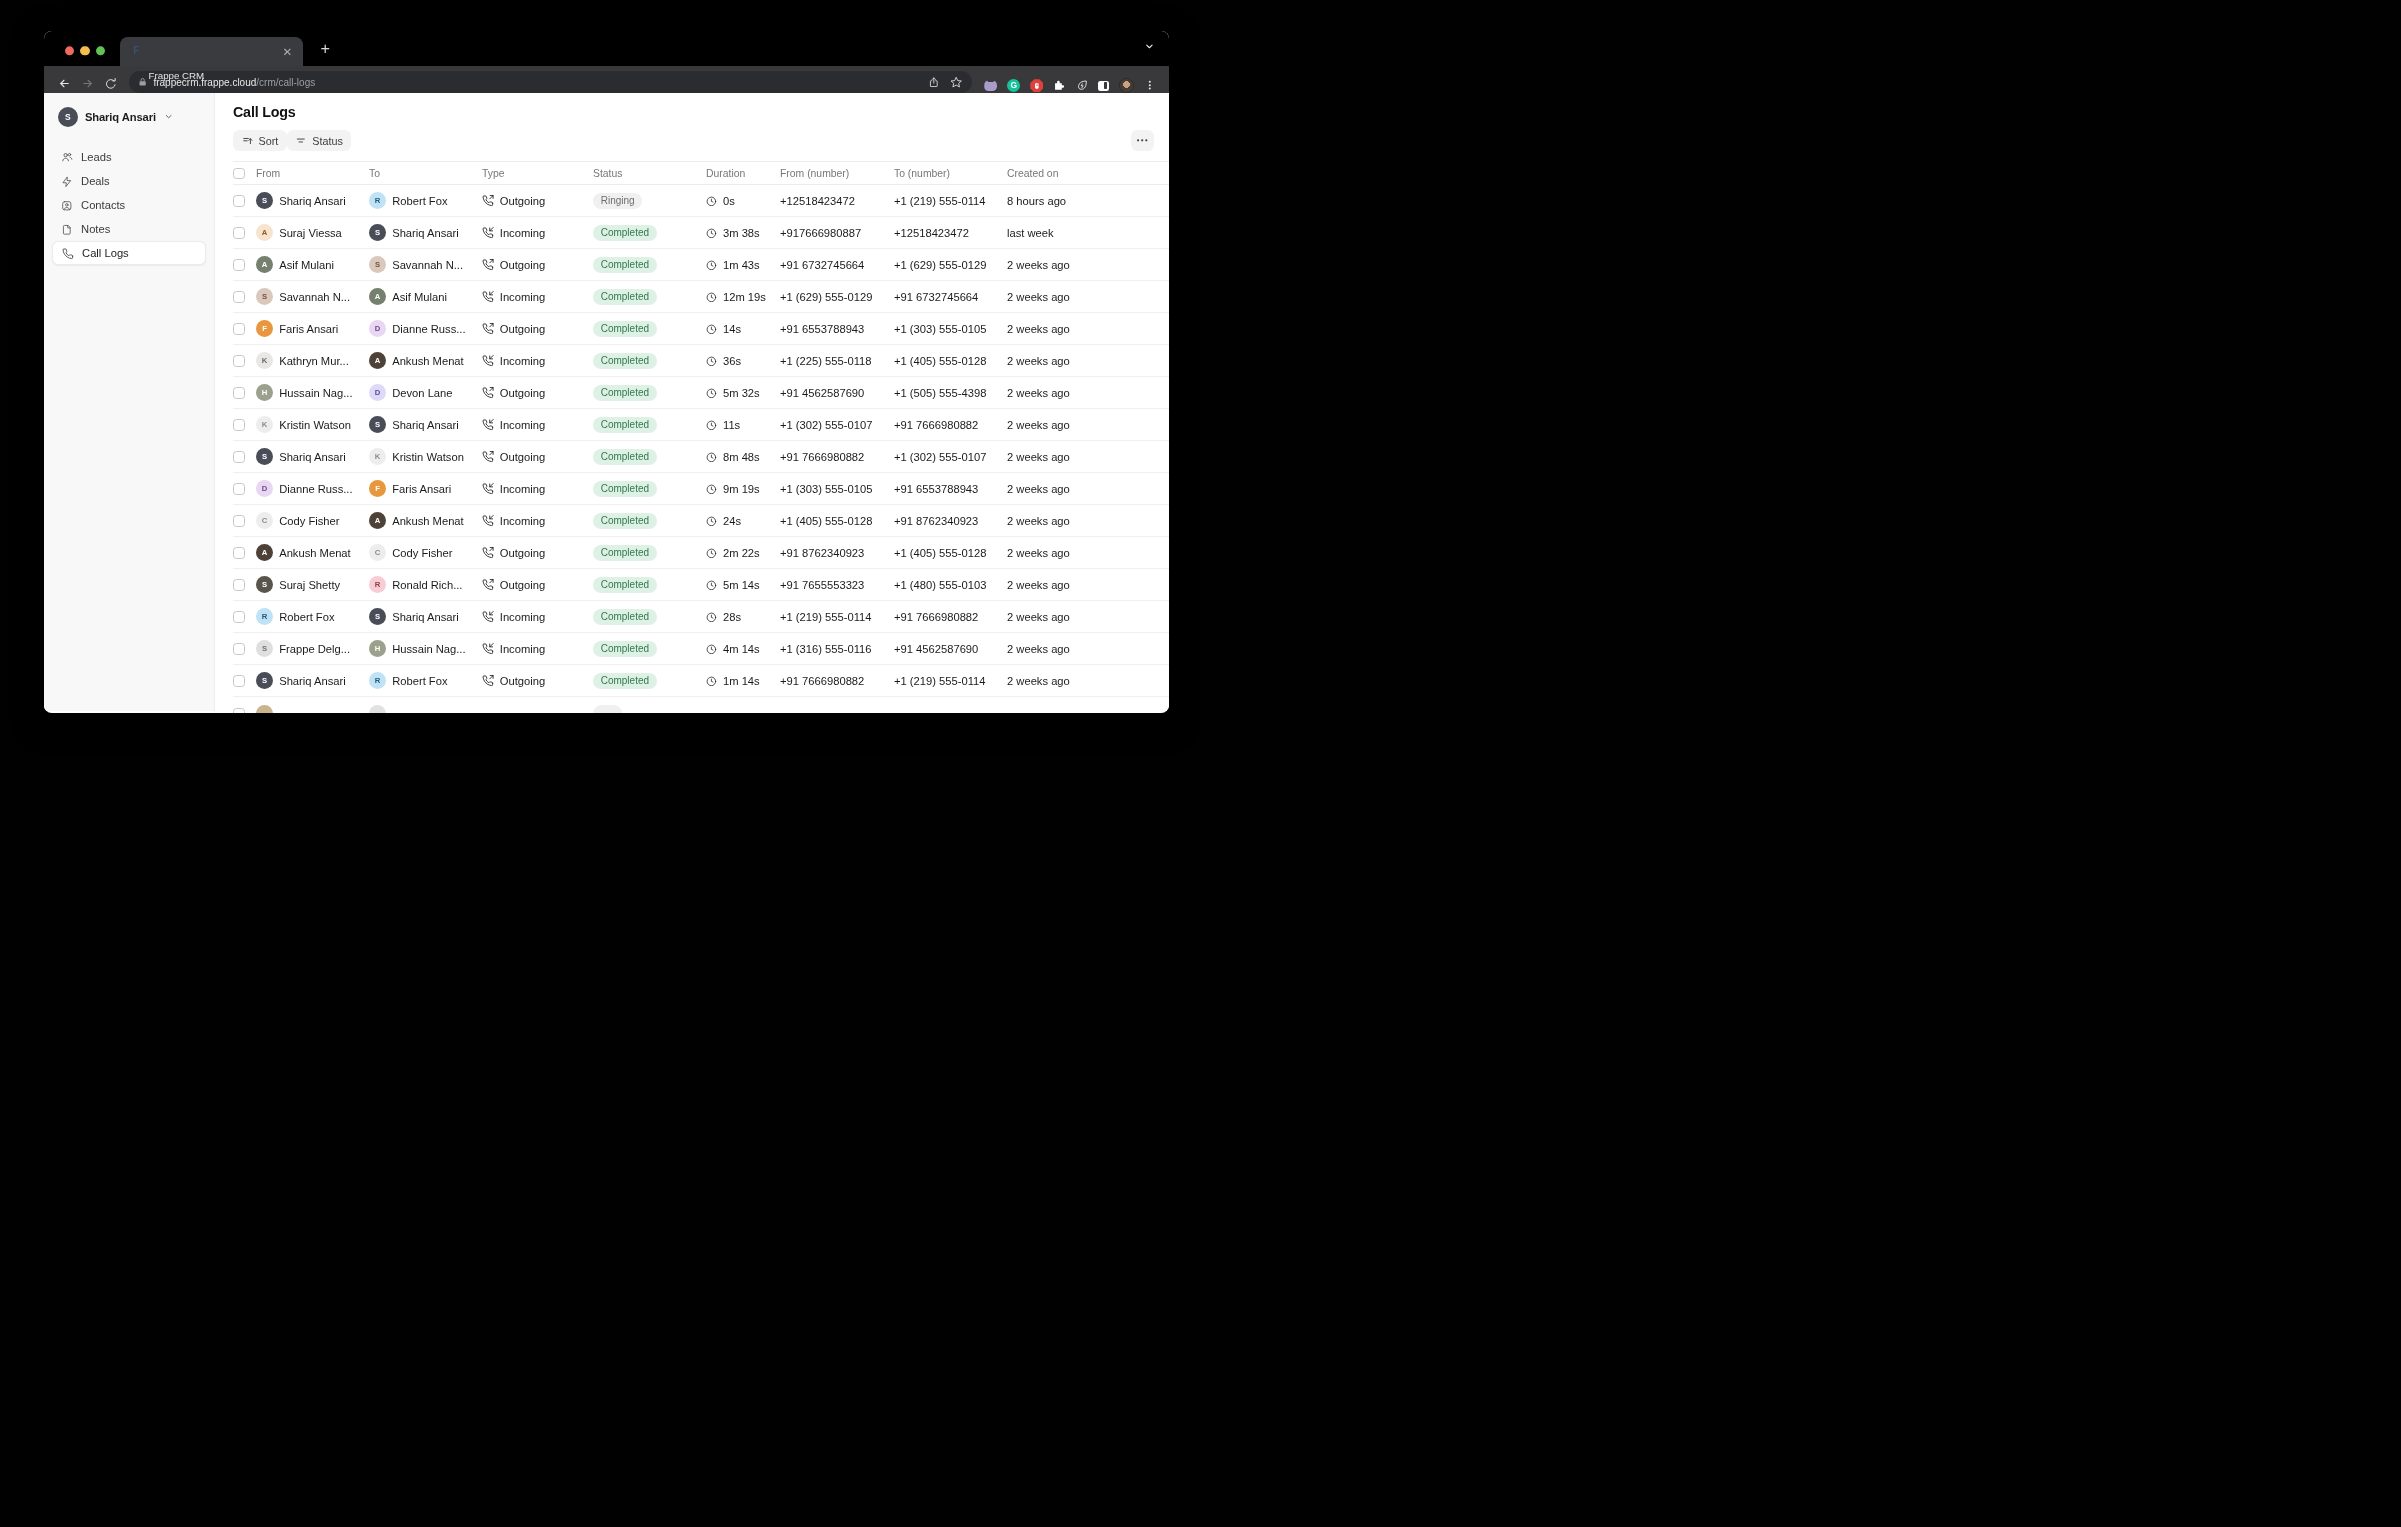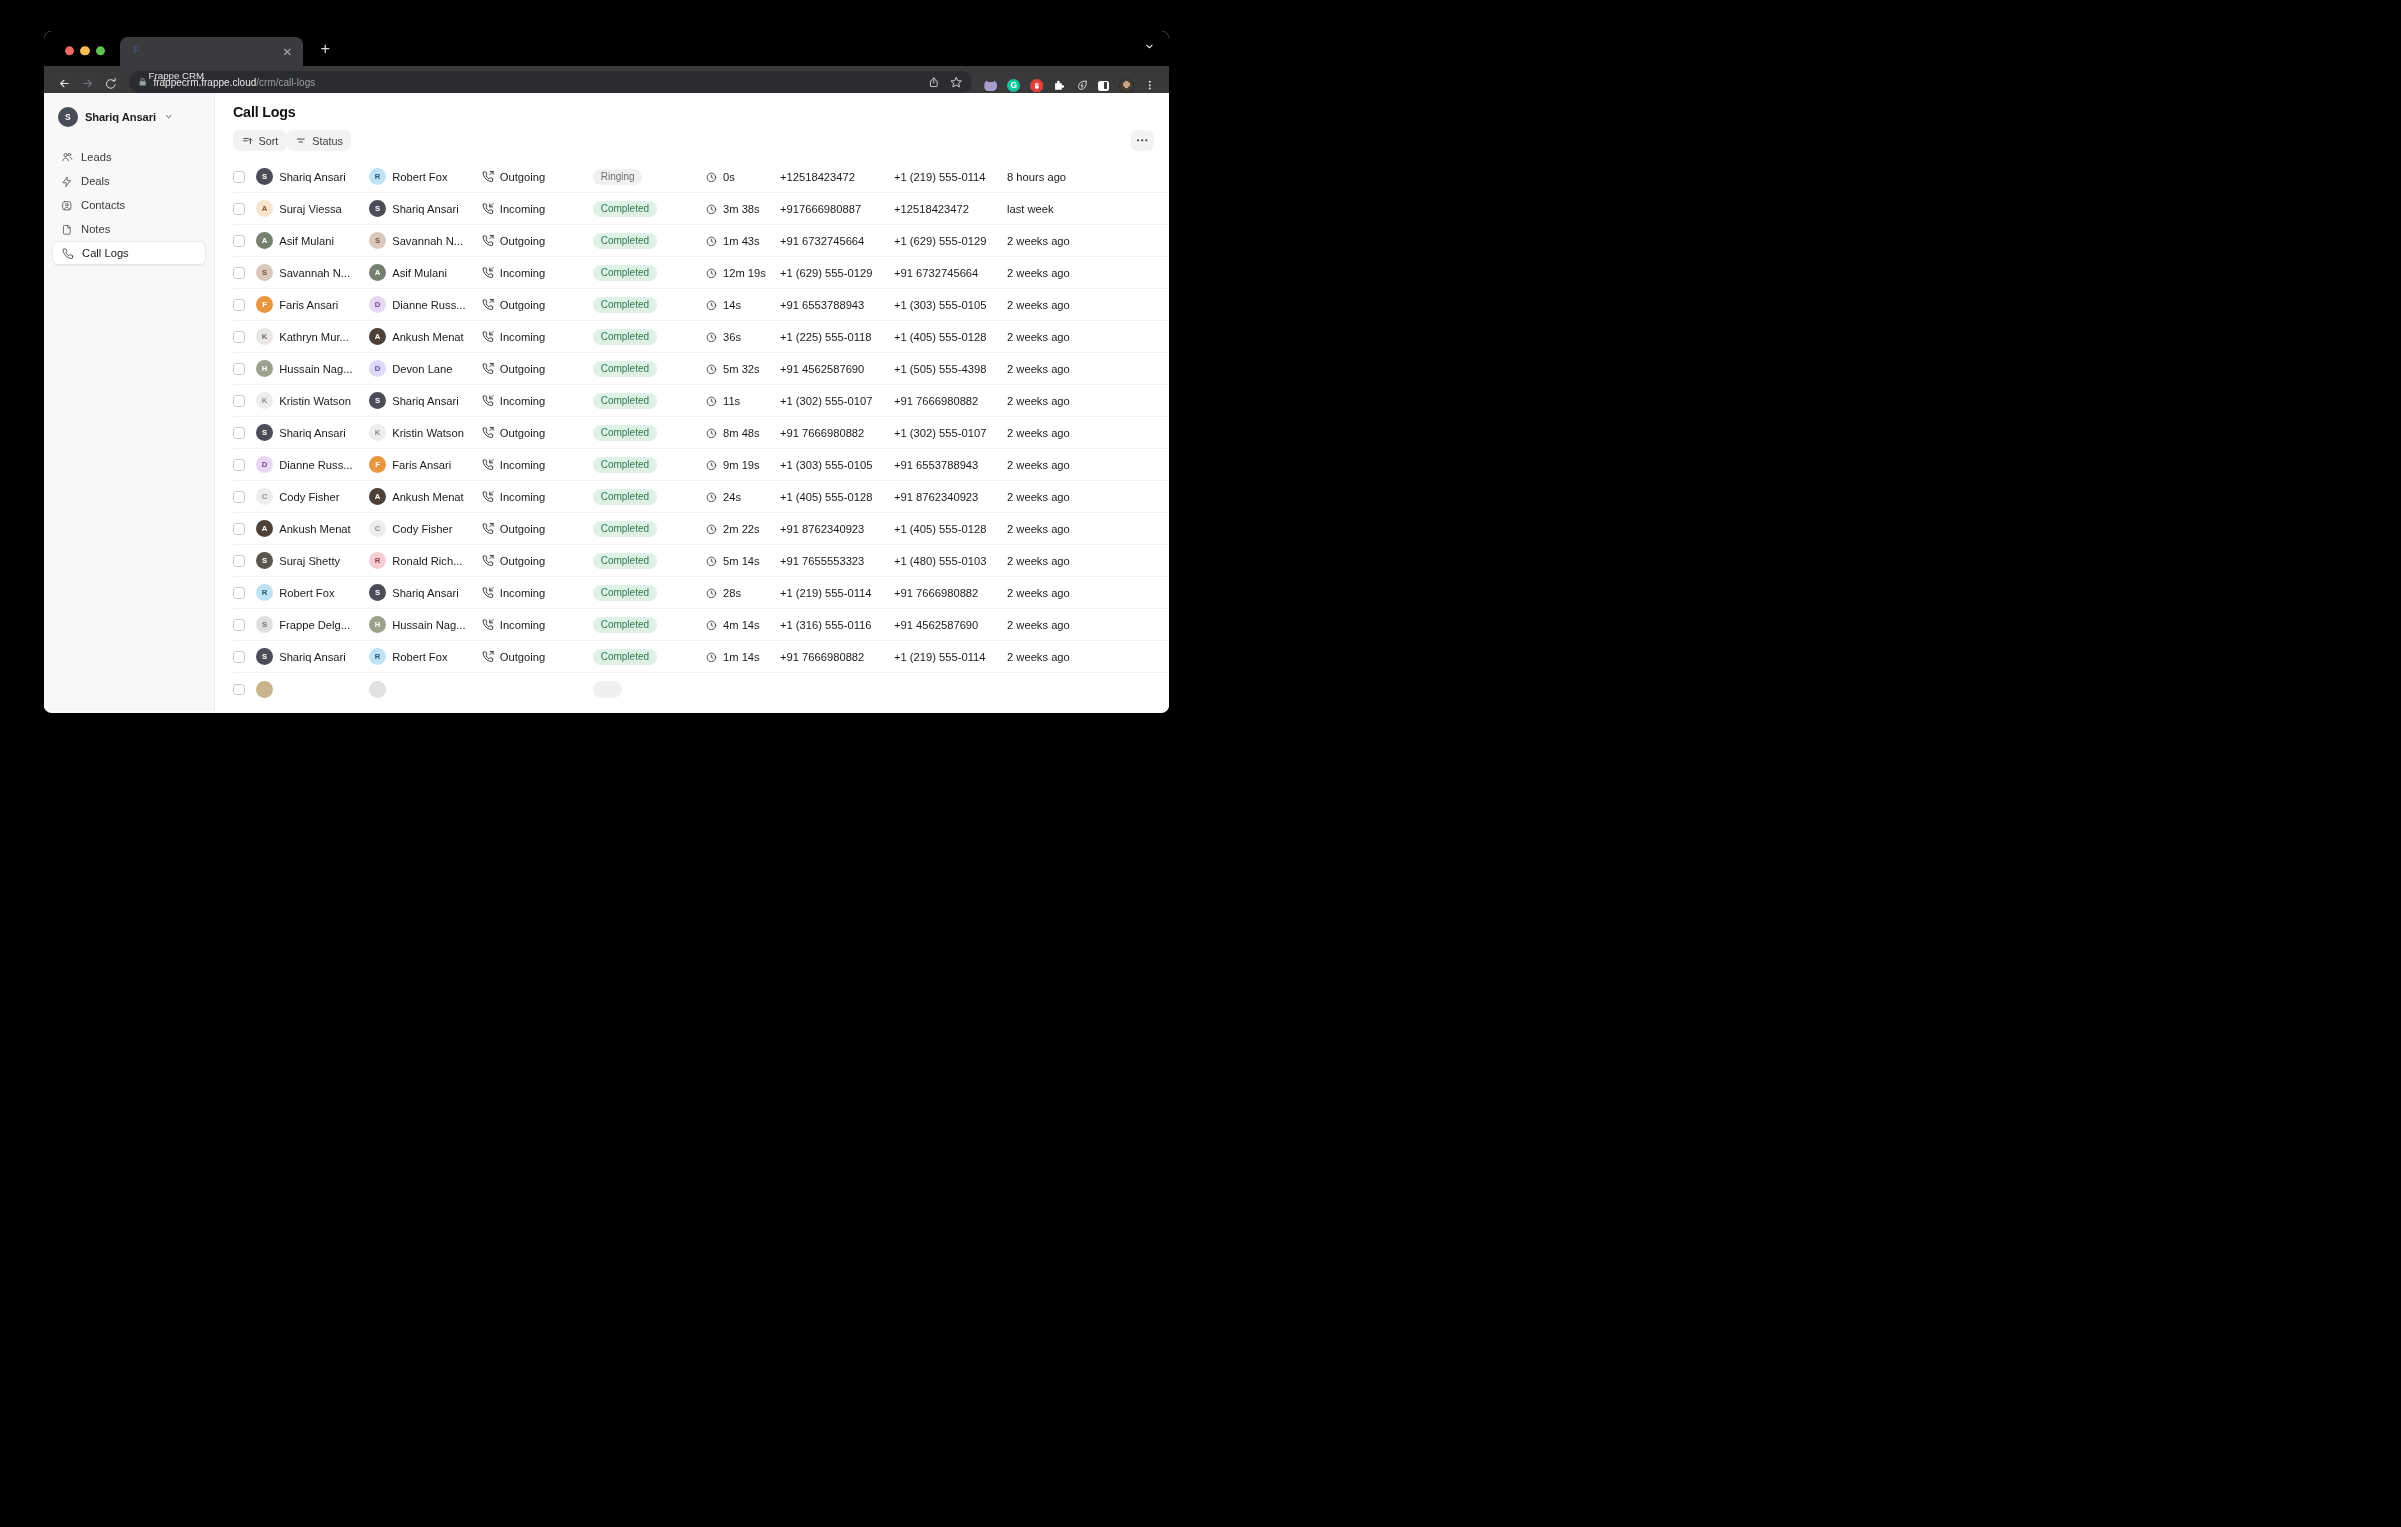--- a/index.html
+++ b/index.html
@@ -238,20 +238,33 @@
           <div class="morebtn">
             <svg width="12.4" height="4.6" viewBox="0 0 24 8" fill="#474747">
                 <circle cx="4" cy="4" r="2.2"></circle>
                 <circle cx="12" cy="4" r="2.2"></circle>
                 <circle cx="20" cy="4" r="2.2"></circle>
               </svg>
           </div>
         </div>
 
         <div class="table">
+          <div class="thead">
+            <div class="cell">
+                <span class="checkbox"></span>
+              </div>
+            <div class="cell">From</div>
+            <div class="cell">To</div>
+            <div class="cell">Type</div>
+            <div class="cell">Status</div>
+            <div class="cell">Duration</div>
+            <div class="cell">From (number)</div>
+            <div class="cell">To (number)</div>
+            <div class="cell">Created on</div>
+          </div>
           <div id="tbody">
               <div class="trow">
                 <div class="cell">
                   <span class="checkbox"></span>
                 </div>
                 <div class="cell">
                   <span class="avatar" style="background:#494d57;color:#ffffff">S</span>
                   <span class="nm">Shariq Ansari</span>
                 </div>
                 <div class="cell">

